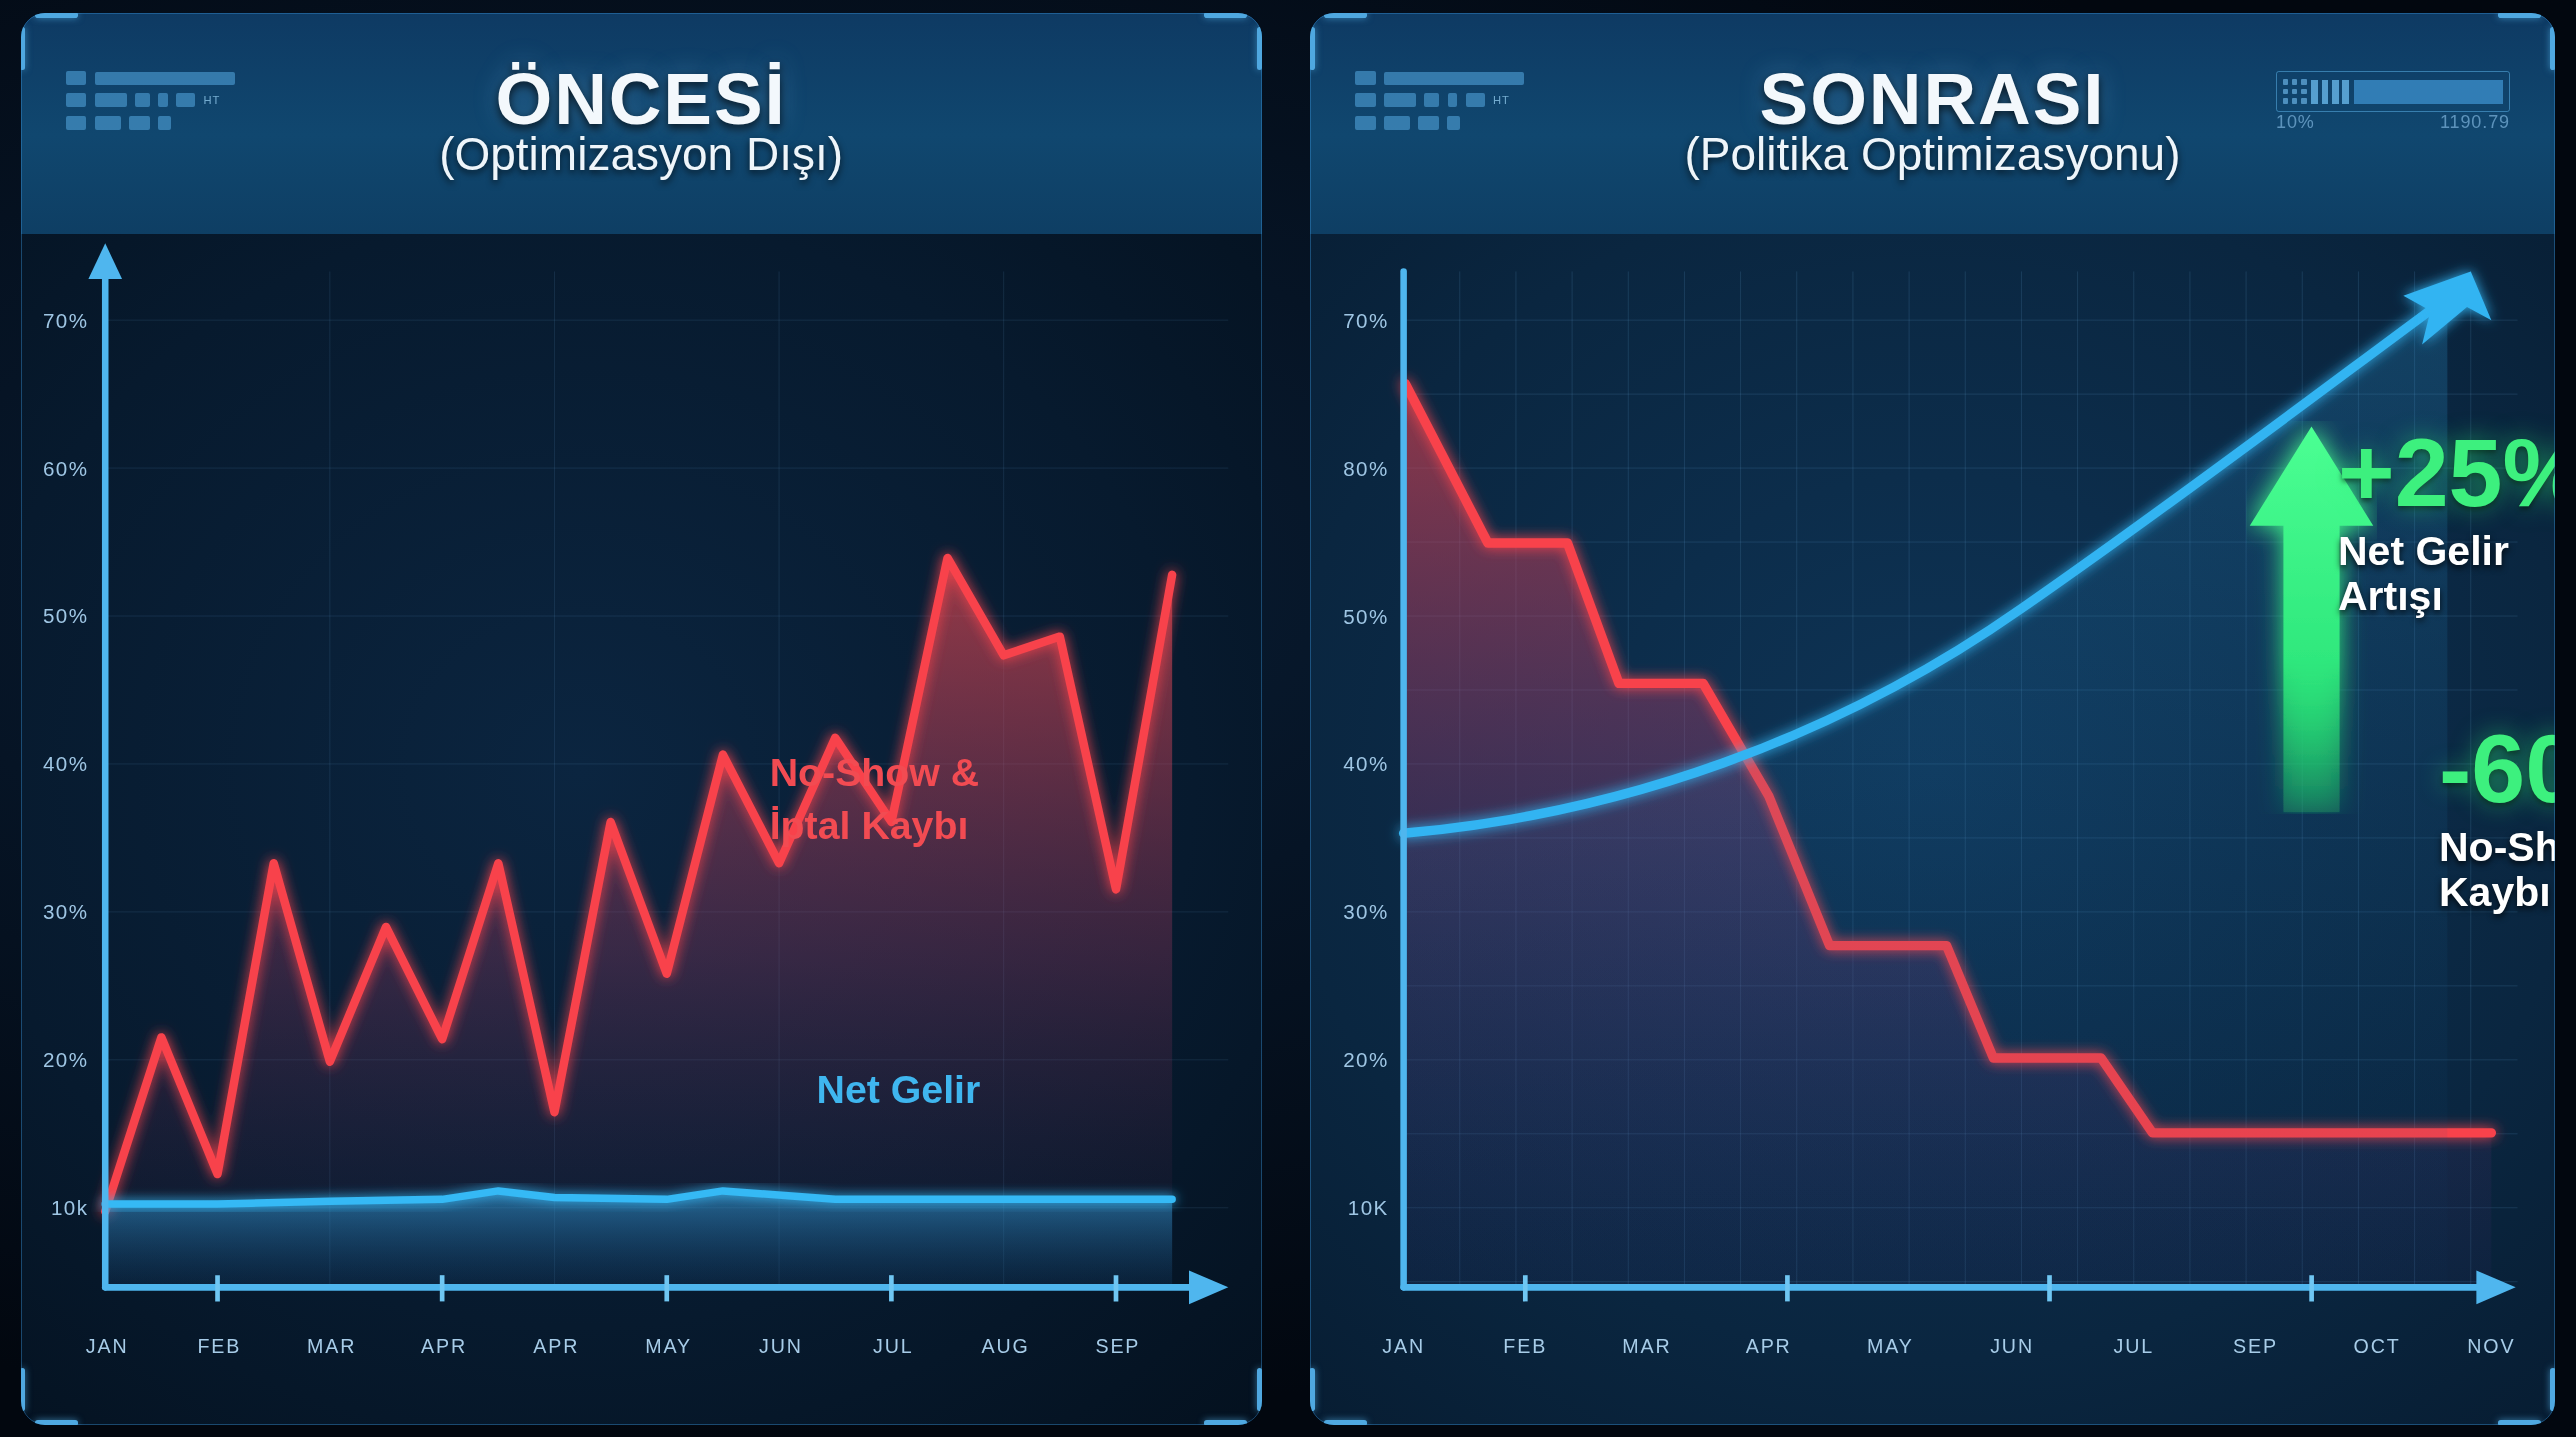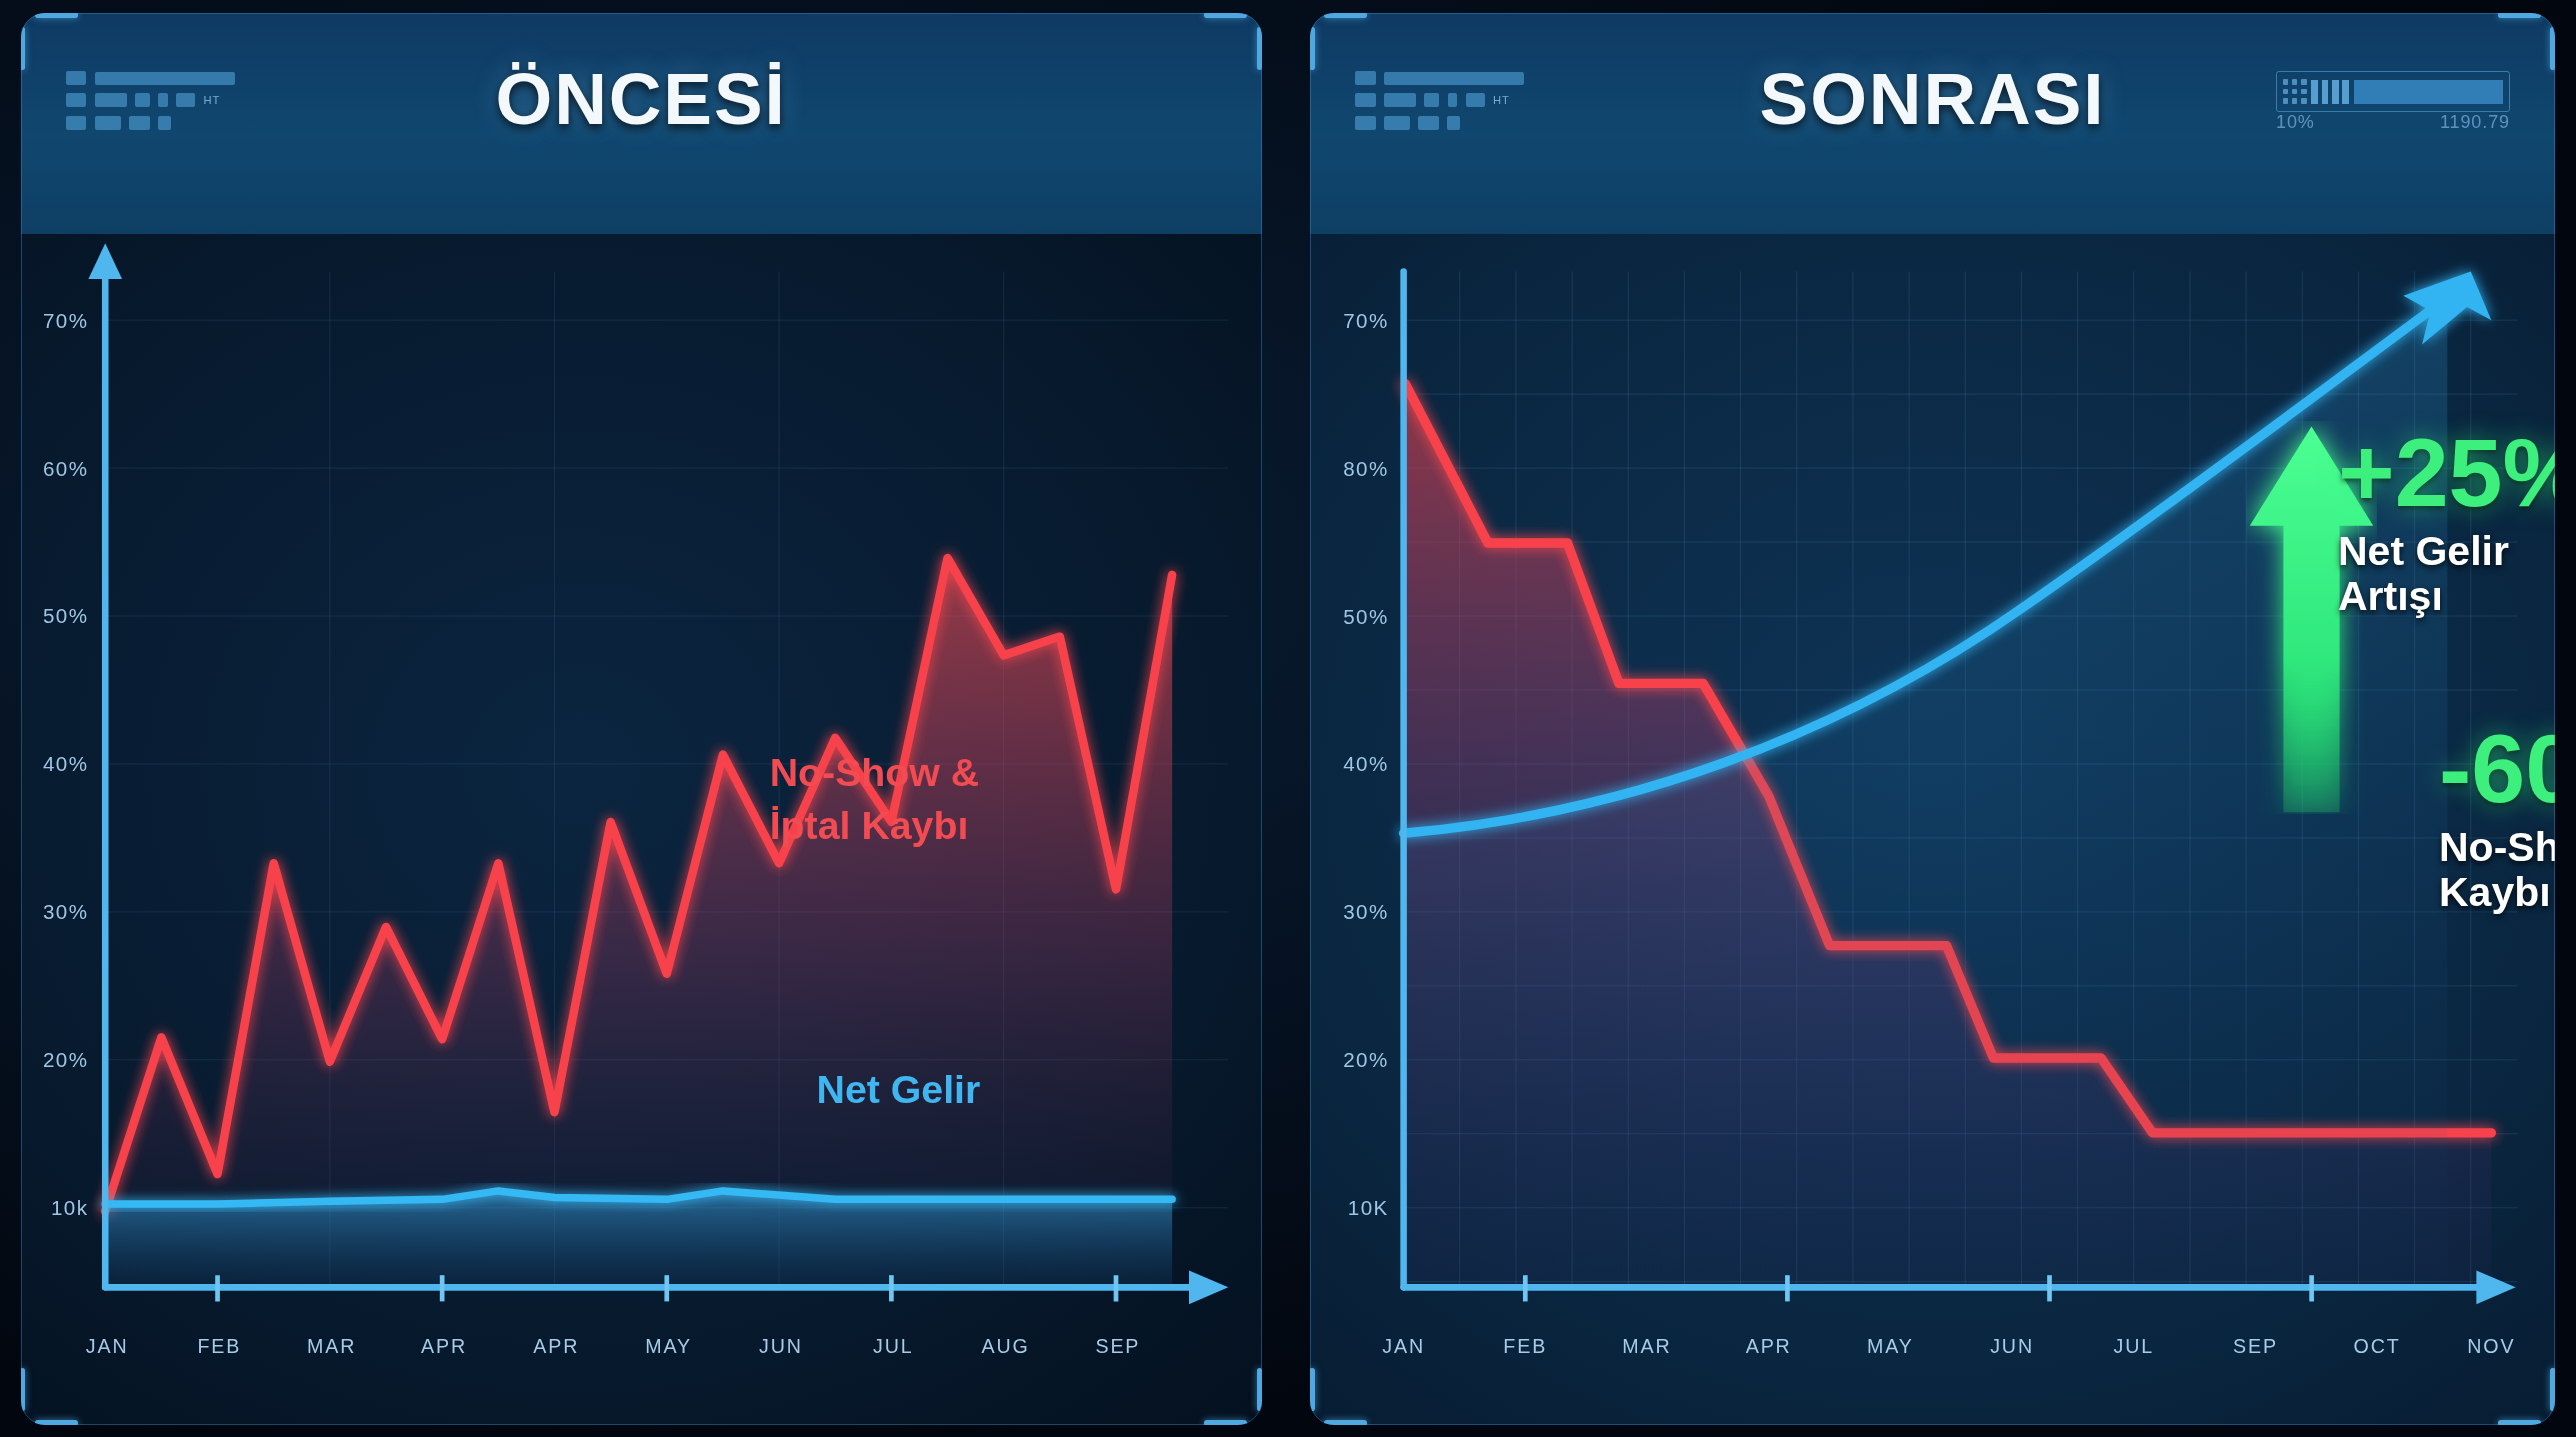--- a/index.html
+++ b/index.html
@@ -151,20 +151,21 @@
           <span class="txt">HT</span>
         </div>
         <div class="row">
           <span class="b" style="width:20.6px"></span>
             <span class="b" style="width:26px"></span>
           <span class="b" style="width:20.6px"></span>
             <span class="b" style="width:13px"></span>
         </div>
       </div>
       <div class="panel-title">ÖNCESİ</div>
+      <div class="panel-sub">(Optimizasyon Dışı)</div>
     </div>
 
     <div class="panel-body">
       <div class="body-bg-l"></div>
       <svg class="chart" viewBox="0 0 1326 1272" preserveAspectRatio="none">
         <defs>
           <linearGradient id="redFillL" x1="0" y1="0" x2="0" y2="1">
             <stop offset="0%" stop-color="#f24b52" stop-opacity="0.62"></stop>
             <stop offset="55%" stop-color="#a03a62" stop-opacity="0.30"></stop>
             <stop offset="100%" stop-color="#3a2248" stop-opacity="0.05"></stop>
@@ -315,20 +316,21 @@
             </span>
           <span class="fill"></span>
         </div>
         <div class="legend">
           <span>10%</span>
           <span>1190.79</span>
         </div>
       </div>
 
       <div class="panel-title">SONRASI</div>
+      <div class="panel-sub">(Politika Optimizasyonu)</div>
     </div>
 
     <div class="panel-body">
       <div class="body-bg-r"></div>
       <svg class="chart" viewBox="0 0 1330 1272" preserveAspectRatio="none">
         <defs>
           <linearGradient id="redFillR" x1="0" y1="0" x2="0" y2="1">
             <stop offset="0%" stop-color="#e8434f" stop-opacity="0.60"></stop>
             <stop offset="50%" stop-color="#8e3a72" stop-opacity="0.34"></stop>
             <stop offset="100%" stop-color="#3a2a6a" stop-opacity="0.10"></stop>

